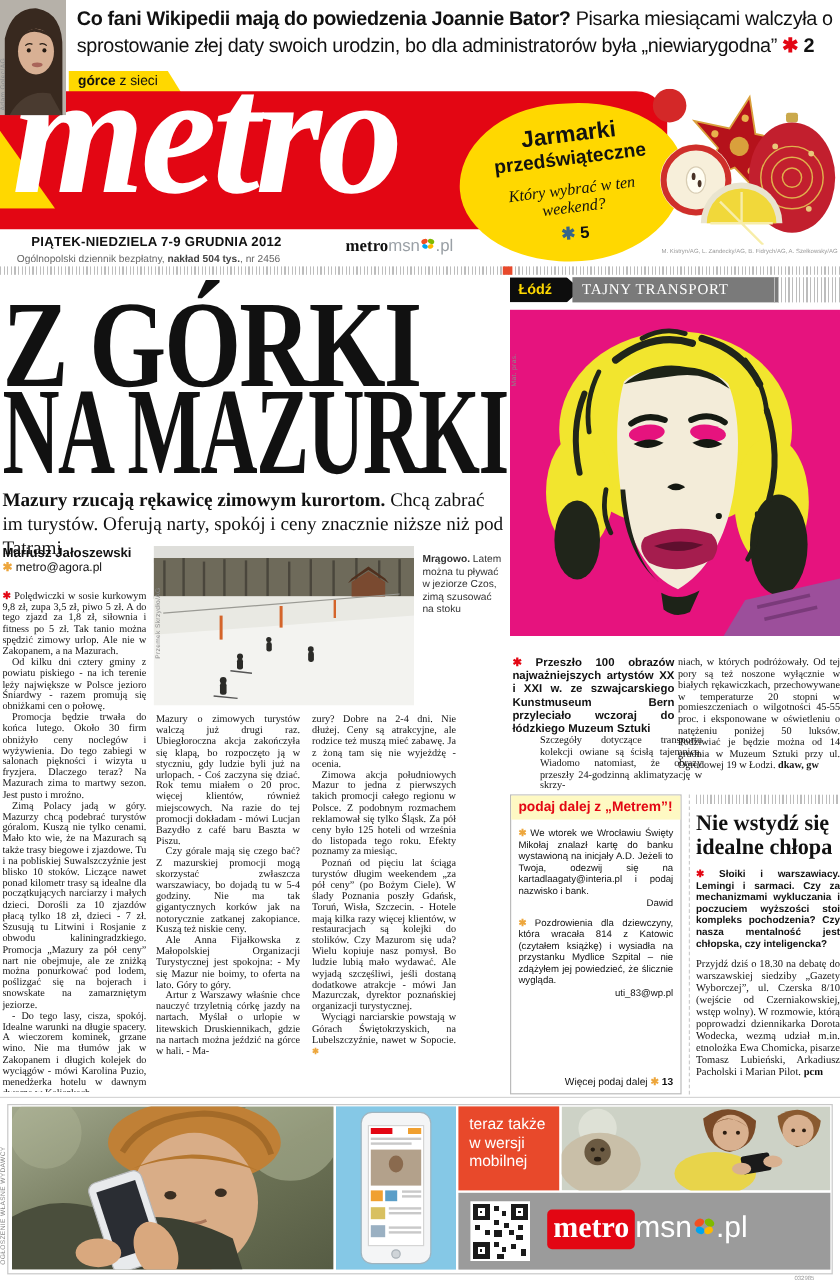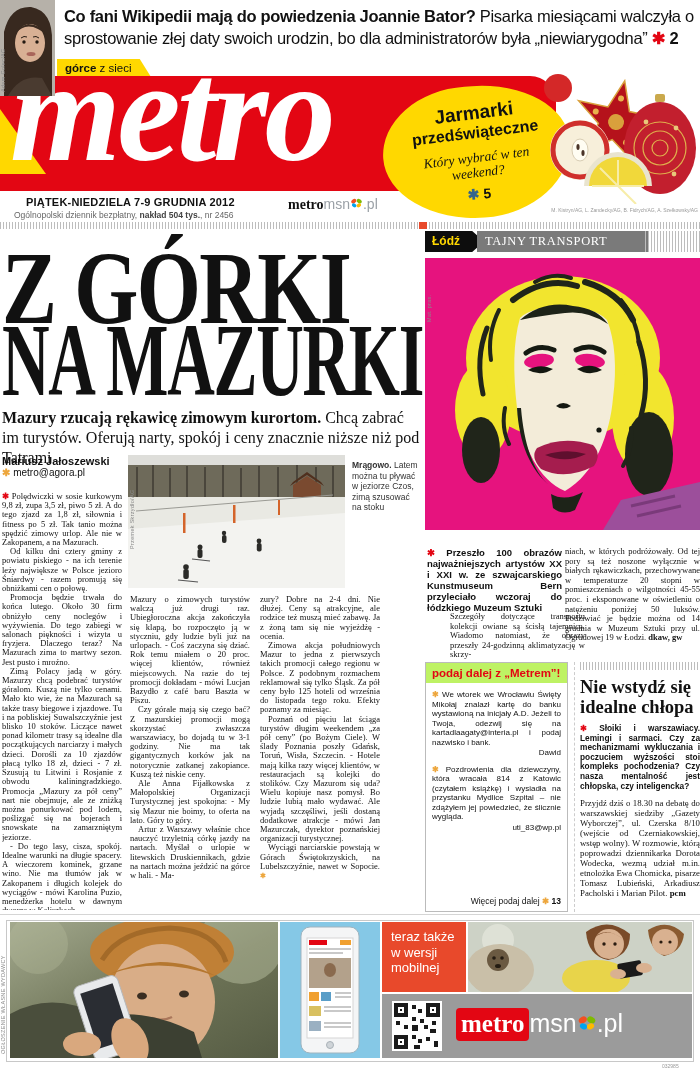--- a/index.html
+++ b/index.html
@@ -46,21 +46,21 @@
   .byline .em{font-size:10px;font-weight:normal;}
   .bodycol{font-family:"Liberation Serif",serif;font-size:8.5px;line-height:9.2px;text-align:justify;overflow:hidden;}
   .bodycol p{margin:0;text-indent:8px;}
   .bodycol p:first-child{text-indent:0;}
   .caption{left:352px;top:460px;width:69px;font-size:8.5px;line-height:10.5px;color:#333;}
   
   .artlead{left:427px;top:547px;width:135px;font-size:9.5px;line-height:11px;font-weight:bold;text-align:justify;}
   .artbody{font-family:"Liberation Serif",serif;font-size:8.5px;line-height:9.6px;text-align:justify;overflow:hidden;}
   
   .podaj{left:425px;top:662px;width:143px;height:250px;border:1px solid #bbb;background:#fff;box-sizing:border-box;}
-  .podaj .hdr{background:#bef264;color:#e30613;font-weight:bold;font-size:11.5px;line-height:20px;height:20px;padding-left:6px;}
+  .podaj .hdr{background:#fef9c3;color:#e30613;font-weight:bold;font-size:11.5px;line-height:20px;height:20px;padding-left:6px;}
   .podaj .item{font-size:8px;line-height:9.5px;margin:7px 6px 0 6px;text-align:justify;}
   .podaj .sig{text-align:right;margin-top:1px;}
   .podaj .foot{position:absolute;bottom:5px;right:6px;font-size:8.5px;}
   .chlop{left:580px;top:662px;width:120px;height:252px;overflow:hidden;}
   .chlop .ttl{font-family:"Liberation Serif",serif;font-weight:bold;font-size:18.5px;line-height:19.5px;margin-top:8px;}
   .chlop .lead{font-size:8.3px;line-height:9.6px;font-weight:bold;margin-top:7px;text-align:justify;}
   .chlop .bod{font-family:"Liberation Serif",serif;font-size:8.8px;line-height:10px;margin-top:7px;text-align:justify;}
   .sigright{font-weight:bold;}
   
   .adbox{left:6px;top:920px;width:688px;height:142px;border:1px solid #c8c8c8;box-sizing:border-box;background:#fff;}
@@ -239,21 +239,21 @@
   <div class="abs bodycol" style="left:2px;top:492px;width:120px;height:418px;">
     <p><span class="star-red">✱</span> <span>Polędwiczki w sosie kurkowym 9,8 zł, zupa 3,5 zł, piwo 5 zł. A do tego zjazd za 1,8 zł, siłownia i fitness po 5 zł. Tak tanio można spędzić zimowy urlop. Ale nie w Zakopanem, a na Mazurach.</span></p>
     <p>Od kilku dni cztery gminy z powiatu piskiego - na ich terenie leży największe w Polsce jezioro Śniardwy - razem promują się obniżkami cen o połowę.</p>
     <p>Promocja będzie trwała do końca lutego. Około 30 firm obniżyło ceny noclegów i wyżywienia. Do tego zabiegi w salonach piękności i wizyta u fryzjera. Dlaczego teraz? Na Mazurach zima to martwy sezon. Jest pusto i mroźno.</p>
     <p>Zimą Polacy jadą w góry. Mazurzy chcą podebrać turystów góralom. Kuszą nie tylko cenami. Mało kto wie, że na Mazurach są także trasy biegowe i zjazdowe. Tu i na pobliskiej Suwalszczyźnie jest blisko 10 stoków. Liczące nawet ponad kilometr trasy są idealne dla początkujących narciarzy i małych dzieci. Dorośli za 10 zjazdów płacą tylko 18 zł, dzieci - 7 zł. Szusują tu Litwini i Rosjanie z obwodu kaliningradzkiego. Promocja „Mazury za pół ceny” nart nie obejmuje, ale ze zniżką można ponurkować pod lodem, poślizgać się na bojerach i snowskate na zamarzniętym jeziorze.</p>
     <p>- Do tego lasy, cisza, spokój. Idealne warunki na długie spacery. A wieczorem kominek, grzane wino. Nie ma tłumów jak w Zakopanem i długich kolejek do wyciągów - mówi Karolina Puzio, menedżerka hotelu w dawnym dworze w Kaliszkach.</p>
   </div>
 
   <div class="abs bodycol" style="left:130px;top:595px;width:120px;height:313px;">
     <p>Mazury o zimowych turystów walczą już drugi raz. Ubiegłoroczna akcja zakończyła się klapą, bo rozpoczęto ją w styczniu, gdy ludzie byli już na urlopach. - Coś zaczyna się dziać. Rok temu miałem o 20 proc. więcej klientów, również miejscowych. Na razie do tej promocji dokładam - mówi Lucjan Bazydło z café baru Baszta w Piszu.</p>
-    <p>Czy górale mają się czego bać? Z mazurskiej promocji mogą skorzystać zwłaszcza warszawiacy, bo dojadą tu w 3-1 godziny. Nie ma tak gigantycznych korków jak na notorycznie zatkanej zakopiance. Kuszą też niskie ceny.</p>
+    <p>Czy górale mają się czego bać? Z mazurskiej promocji mogą skorzystać zwłaszcza warszawiacy, bo dojadą tu w 5-4 godziny. Nie ma tak gigantycznych korków jak na notorycznie zatkanej zakopiance. Kuszą też niskie ceny.</p>
     <p>Ale Anna Fijałkowska z Małopolskiej Organizacji Turystycznej jest spokojna: - My się Mazur nie boimy, to oferta na lato. Góry to góry.</p>
     <p>Artur z Warszawy właśnie chce nauczyć trzyletnią córkę jazdy na nartach. Myślał o urlopie w litewskich Druskiennikach, gdzie na nartach można jeździć na górce w hali. - Ma-</p>
   </div>
 
   <div class="abs bodycol" style="left:260px;top:595px;width:120px;height:313px;">
     <p>zury? Dobre na 2-4 dni. Nie dłużej. Ceny są atrakcyjne, ale rodzice też muszą mieć zabawę. Ja z żoną tam się nie wyjeżdżę - ocenia.</p>
     <p>Zimowa akcja południowych Mazur to jedna z pierwszych takich promocji całego regionu w Polsce. Z podobnym rozmachem reklamował się tylko Śląsk. Za pół ceny było 125 hoteli od września do listopada tego roku. Efekty poznamy za miesiąc.</p>
     <p>Poznań od pięciu lat ściąga turystów długim weekendem „za pół ceny” (po Bożym Ciele). W ślady Poznania poszły Gdańsk, Toruń, Wisła, Szczecin. - Hotele mają kilka razy więcej klientów, w restauracjach są kolejki do stolików. Czy Mazurom się uda? Wielu kopiuje nasz pomysł. Bo ludzie lubią mało wydawać. Ale wyjadą szczęśliwi, jeśli dostaną dodatkowe atrakcje - mówi Jan Mazurczak, dyrektor poznańskiej organizacji turystycznej.</p>
     <p><span>Wyciągi narciarskie powstają w Górach Świętokrzyskich, na Lubelszczyźnie, nawet w Sopocie. </span><span class="star-gold" style="font-size:7px;">✱</span></p>
   </div>

